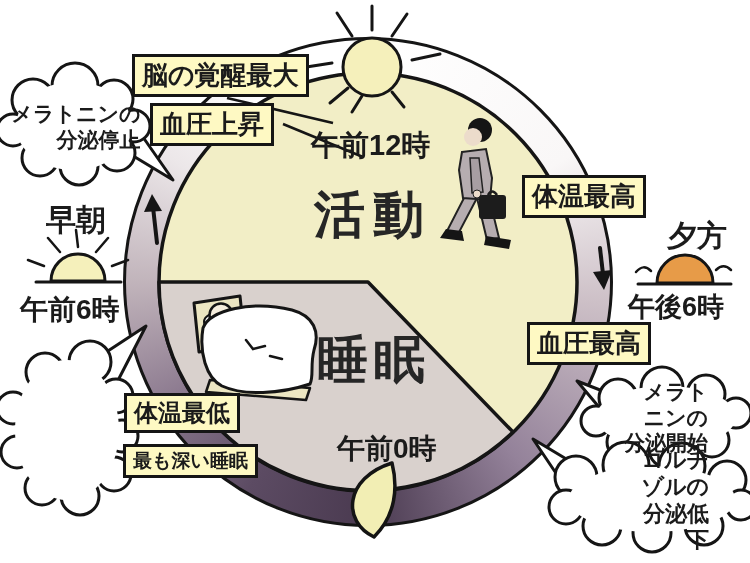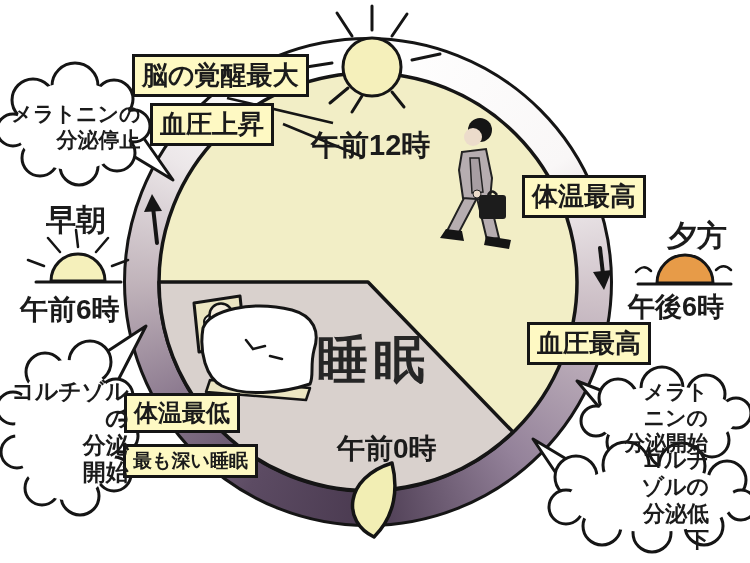--- a/index.html
+++ b/index.html
@@ -159,34 +159,31 @@
     </g>
   </svg>
 
   <div class="t" style="left:311px;top:126px;font-size:29px;">午前12時</div>
   <div class="t" style="left:650px;top:216px;font-size:30px;margin-left:17px;">夕方</div>
   <div class="t" style="left:628px;top:289px;font-size:27px;">午後6時</div>
   <div class="t" style="left:337px;top:430px;font-size:28px;">午前0時</div>
   <div class="t" style="left:46px;top:200px;font-size:30px;">早朝</div>
   <div class="t" style="left:20px;top:291px;font-size:28px;">午前6時</div>
 
+  <div class="t big" style="left:314px;top:181px;font-size:51px;letter-spacing:8px;">活動</div>
   <div class="t big" style="left:317px;top:326px;font-size:51px;letter-spacing:6px;">睡眠</div>
 
 
   <div class="ebox" style="left:132px;top:54px;">脳の覚醒最大</div>
   <div class="ebox" style="left:150px;top:103px;">血圧上昇</div>
   <div class="ebox" style="left:522px;top:175px;">体温最高</div>
   <div class="ebox" style="left:527px;top:322px;">血圧最高</div>
   <div class="ebox" style="left:124px;top:393px;font-size:24px;">体温最低</div>
   <div class="ebox" style="left:123px;top:444px;font-size:19px;">最も深い睡眠</div>
 
   <div class="cloudtext" style="left:76px;top:127px;font-size:21px;">メラトニンの
 分泌停止</div>
-  <div class="cloudtext" style="left:70px;top:432px;font-size:23px;line-height:1.18;">コルチゾル
-の
-分泌
-開始</div>
   <div class="cloudtext" style="left:666px;top:417px;font-size:21px;">メラトニンの
 分泌開始</div>
   <div class="cloudtext" style="left:668px;top:501px;font-size:22px;">コルチゾルの
 分泌低下</div>
 
 </div>
 
 </body></html>

